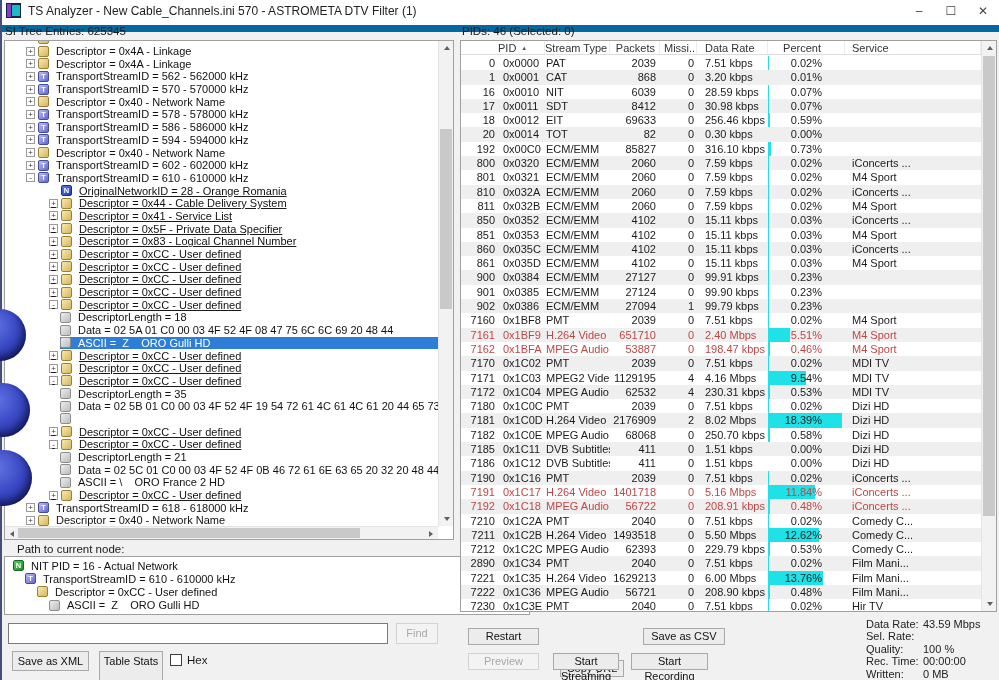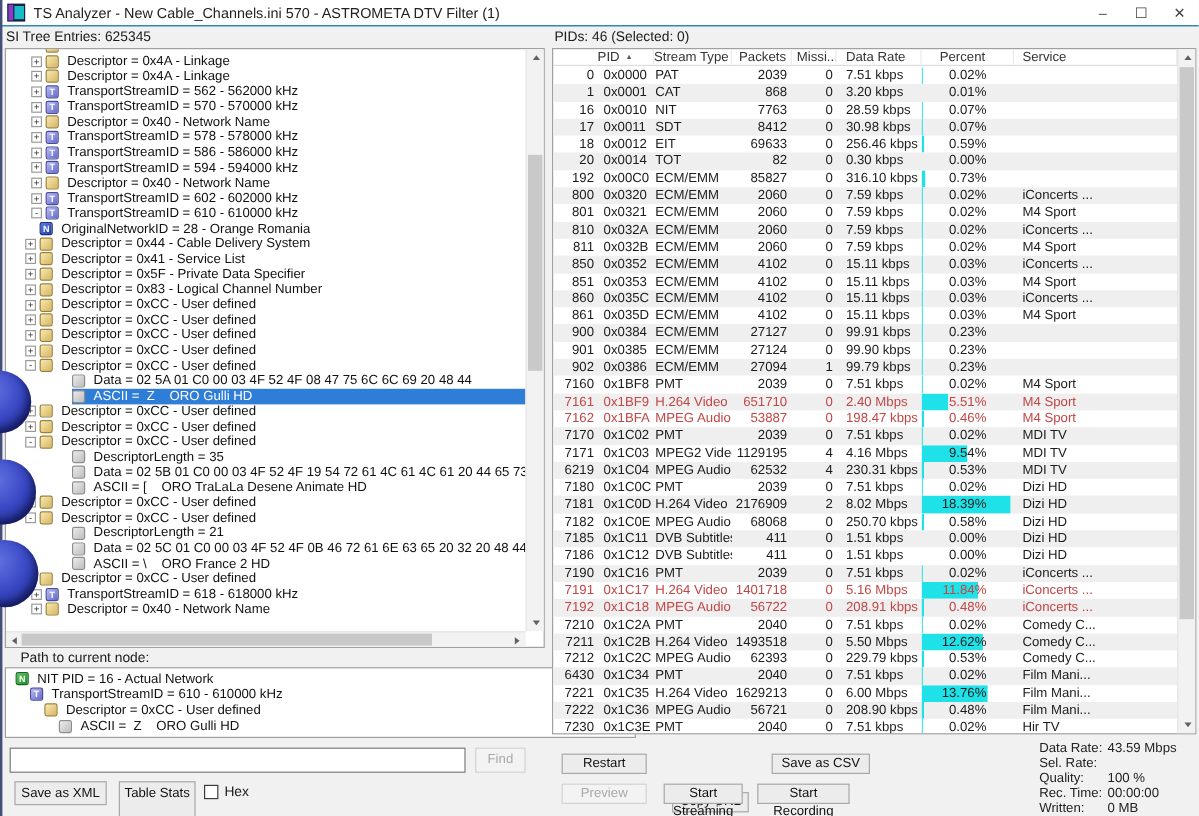--- a/index.html
+++ b/index.html
@@ -3,21 +3,21 @@
 <meta charset="utf-8">
 <style>
   * { margin:0; padding:0; box-sizing:border-box; }
   html,body { width:999px; height:680px; overflow:hidden; }
   body {
     font-family:"Liberation Sans", sans-serif;
     font-size:11px; color:#1a1a1a;
     background:#f1f1f1; position:relative;
   }
   
-  .titlebar { position:absolute; top:0; left:0; right:0; height:22px; background:#fff; border-bottom:1px solid #0369a1; }
+  .titlebar { position:absolute; top:0; left:0; right:0; height:32px; background:#fff; border-bottom:7px solid #0369a1; }
   .app-icon { position:absolute; left:6px; top:3px; width:15px; height:15px; background:#152347; }
   .app-icon .stripe { position:absolute; left:1px; top:1px; width:4px; height:13px; background:#8a3cc8; }
   .app-icon .pane { position:absolute; right:1px; top:2px; width:8px; height:11px; background:#19bcc4; }
   .title-text { position:absolute; left:28px; top:4px; font-size:12px; color:#222; white-space:pre; }
   .win-btns { position:absolute; right:0; top:0; height:22px; display:flex; }
   .win-btn { width:32px; height:22px; display:flex; align-items:center; justify-content:center; color:#444; font-size:12px; }
   
   .btn { position:absolute; background:#ececec; border:1px solid #a9a9a9; text-align:center; font-size:11px; color:#111; line-height:15px; }
   .btn.disabled { background:#f3f3f3; border-color:#d2d2d2; color:#a9a9a9; }
   .panel { position:absolute; background:#fff; border:1px solid #a0a0a0; }
@@ -40,21 +40,21 @@
     font-size:7.5px; font-weight:bold; color:#fff; }
   .ic-folder { background:linear-gradient(135deg,#f7e9b0,#d8b660); border:1px solid #9a7f35; }
   .ic-ts  { background:linear-gradient(135deg,#b9bdf3,#6267cc); border:1px solid #474c9a; }
   .ic-ts::after { content:"T"; }
   .ic-net { background:linear-gradient(135deg,#587ae8,#2440a8); border:1px solid #1a2f80; }
   .ic-net::after { content:"N"; }
   .ic-nit { background:linear-gradient(135deg,#5cc75e,#1f8c2a); border:1px solid #156820; }
   .ic-nit::after { content:"N"; }
   .ic-leaf { background:linear-gradient(135deg,#ececec,#bdbdbd); border:1px solid #8d8d8d; }
   .tlabel { padding:0 3px; color:#111; white-space:pre; overflow:hidden; }
-  .lvl1 { padding-left:21px; } .lvl2 { padding-left:16px; } .lvl3 { padding-left:43px; }
+  .lvl1 { padding-left:21px; } .lvl2 { padding-left:44px;text-decoration:underline; } .lvl3 { padding-left:43px; }
   .trow.sel .rowbody { flex:1; background:#2e7dd7; }
   .trow.sel .tlabel { color:#fff; }
   
   .vsb { position:absolute; top:0; bottom:0; right:0; width:15px; background:#f2f2f2; border-left:1px solid #e4e4e4; }
   .tree-panel .vsb { bottom:13px; }
   .hsb { position:absolute; left:0; right:15px; bottom:0; height:13px; background:#f2f2f2; border-top:1px solid #e4e4e4; }
   .sb-arrow { position:absolute; display:flex; align-items:center; justify-content:center; }
   .vsb .sb-arrow { left:0; width:15px; height:14px; }
   .hsb .sb-arrow { top:0; height:13px; width:14px; }
   .tri { width:0; height:0; border:3.5px solid transparent; }
@@ -279,20 +279,27 @@
     <span class="exp">-</span>
     <span class="rowbody">
       <span class="ticon ic-folder"></span>
       <span class="tlabel">Descriptor = 0xCC - User defined</span>
     </span>
   </div>
         <div class="trow lvl3">
     <span class="exp" style="visibility: hidden;"></span>
     <span class="rowbody">
       <span class="ticon ic-leaf"></span>
+      <span class="tlabel">DescriptorLength = 18</span>
+    </span>
+  </div>
+        <div class="trow lvl3">
+    <span class="exp" style="visibility: hidden;"></span>
+    <span class="rowbody">
+      <span class="ticon ic-leaf"></span>
       <span class="tlabel">Data = 02 5A 01 C0 00 03 4F 52 4F 08 47 75 6C 6C 69 20 48 44</span>
     </span>
   </div>
         <div class="trow lvl3 sel">
     <span class="exp" style="visibility: hidden;"></span>
     <span class="rowbody">
       <span class="ticon ic-leaf"></span>
       <span class="tlabel">ASCII =  Z    ORO Gulli HD</span>
     </span>
   </div>
@@ -328,21 +335,20 @@
     <span class="exp" style="visibility: hidden;"></span>
     <span class="rowbody">
       <span class="ticon ic-leaf"></span>
       <span class="tlabel">Data = 02 5B 01 C0 00 03 4F 52 4F 19 54 72 61 4C 61 4C 61 20 44 65 73 65 6E 65 20 41 6E 69 6D 61 74 65 20 48 44</span>
     </span>
   </div>
         <div class="trow lvl3">
     <span class="exp" style="visibility: hidden;"></span>
     <span class="rowbody">
       <span class="ticon ic-leaf"></span>
-      <span class="tlabel">ASCII = [    ORO TraLaLa Desene Animate HD</span>
     </span>
   </div>
         <div class="trow lvl2">
     <span class="exp">+</span>
     <span class="rowbody">
       <span class="ticon ic-folder"></span>
       <span class="tlabel">Descriptor = 0xCC - User defined</span>
     </span>
   </div>
         <div class="trow lvl2">
@@ -483,21 +489,21 @@
     <div class="c-pct">
       <span class="pct-bar" style="width: 0px;"></span>
       <span class="pct-text">0.01%</span>
     </div>
     <div class="c-svc"></div>
   </div>
       <div class="prow pid-grid">
     <div class="c-pid">16</div>
     <div class="c-hex">0x0010</div>
     <div class="c-type">NIT</div>
-    <div class="c-pkts">7763</div>
+    <div class="c-pkts">6039</div>
     <div class="c-miss">0</div>
     <div class="c-rate">28.59 kbps</div>
     <div class="c-pct">
       <span class="pct-bar" style="width: 0.3px;"></span>
       <span class="pct-text">0.07%</span>
     </div>
     <div class="c-svc"></div>
   </div>
       <div class="prow pid-grid alt">
     <div class="c-pid">17</div>
@@ -753,21 +759,21 @@
     <div class="c-pkts">1129195</div>
     <div class="c-miss">4</div>
     <div class="c-rate">4.16 Mbps</div>
     <div class="c-pct">
       <span class="pct-bar" style="width: 38.2px;"></span>
       <span class="pct-text">9.54%</span>
     </div>
     <div class="c-svc">MDI TV</div>
   </div>
       <div class="prow pid-grid alt">
-    <div class="c-pid">6219</div>
+    <div class="c-pid">7172</div>
     <div class="c-hex">0x1C04</div>
     <div class="c-type">MPEG Audio</div>
     <div class="c-pkts">62532</div>
     <div class="c-miss">4</div>
     <div class="c-rate">230.31 kbps</div>
     <div class="c-pct">
       <span class="pct-bar" style="width: 2.1px;"></span>
       <span class="pct-text">0.53%</span>
     </div>
     <div class="c-svc">MDI TV</div>
@@ -909,21 +915,21 @@
     <div class="c-pkts">62393</div>
     <div class="c-miss">0</div>
     <div class="c-rate">229.79 kbps</div>
     <div class="c-pct">
       <span class="pct-bar" style="width: 2.1px;"></span>
       <span class="pct-text">0.53%</span>
     </div>
     <div class="c-svc">Comedy C...</div>
   </div>
       <div class="prow pid-grid alt">
-    <div class="c-pid">6430</div>
+    <div class="c-pid">2890</div>
     <div class="c-hex">0x1C34</div>
     <div class="c-type">PMT</div>
     <div class="c-pkts">2040</div>
     <div class="c-miss">0</div>
     <div class="c-rate">7.51 kbps</div>
     <div class="c-pct">
       <span class="pct-bar" style="width: 0.1px;"></span>
       <span class="pct-text">0.02%</span>
     </div>
     <div class="c-svc">Film Mani...</div>

